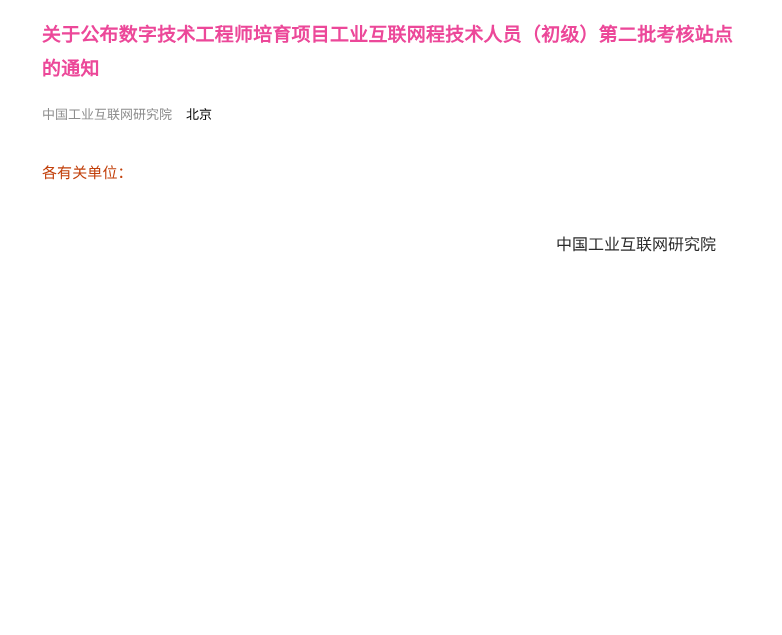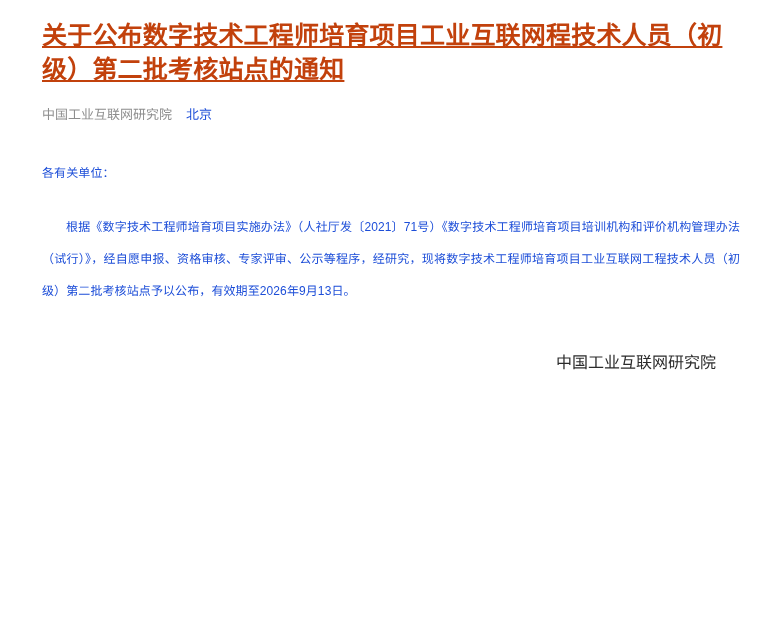--- a/index.html
+++ b/index.html
@@ -13,50 +13,49 @@
     font-family: "Liberation Sans", "DejaVu Sans", sans-serif;
     color: #222222;
     overflow: hidden;
   }
   .article {
     box-sizing: border-box;
     width: 782px;
     padding: 18px 42px 0 42px;
   }
   .article-title {
-    font-size: 25px;
+    font-size: 19px;
     line-height: 34px;
     font-weight: 700;
-    color: #c2410c;
+    color: #ec4899;
     letter-spacing: 0.2px;
     margin: 0 0 18px 0;
     max-width: 700px;
-    text-decoration: underline;
   }
   .meta {
     display: flex;
     align-items: center;
     gap: 14px;
     font-size: 13px;
     color: #9a9a9a;
     margin-bottom: 34px;
   }
   .meta .source {
     color: #8e8e8e;
   }
   .meta .date {
     color: #a6a6a6;
   }
   .meta .location {
-    color: #1d4ed8;
+    color: #000000;
   }
   .body-text p {
-    font-size: 12px;
+    font-size: 15px;
     line-height: 32px;
-    color: #1d4ed8;
+    color: #c2410c;
     margin: 0 0 22px 0;
     text-align: justify;
     letter-spacing: 0.1px;
   }
   .indent {
     text-indent: 2em;
   }
   .attachment {
     text-indent: 2em;
     margin-top: 30px !important;
@@ -81,21 +80,20 @@
   <h1 class="article-title">关于公布数字技术工程师培育项目工业互联网程技术人员（初级）第二批考核站点的通知</h1>
 
   <div class="meta">
     <span class="source">中国工业互联网研究院</span>
     <span class="location">北京</span>
   </div>
 
   <div class="body-text">
     <p>各有关单位：</p>
 
-    <p class="indent">根据《数字技术工程师培育项目实施办法》（人社厅发〔2021〕71号）《数字技术工程师培育项目培训机构和评价机构管理办法（试行）》，经自愿申报、资格审核、专家评审、公示等程序，经研究，现将数字技术工程师培育项目工业互联网工程技术人员（初级）第二批考核站点予以公布，有效期至2026年9月13日。</p>
 
 
   </div>
 
   <div class="signature">
     <p>中国工业互联网研究院</p>
   </div>
 
 </div>
 

